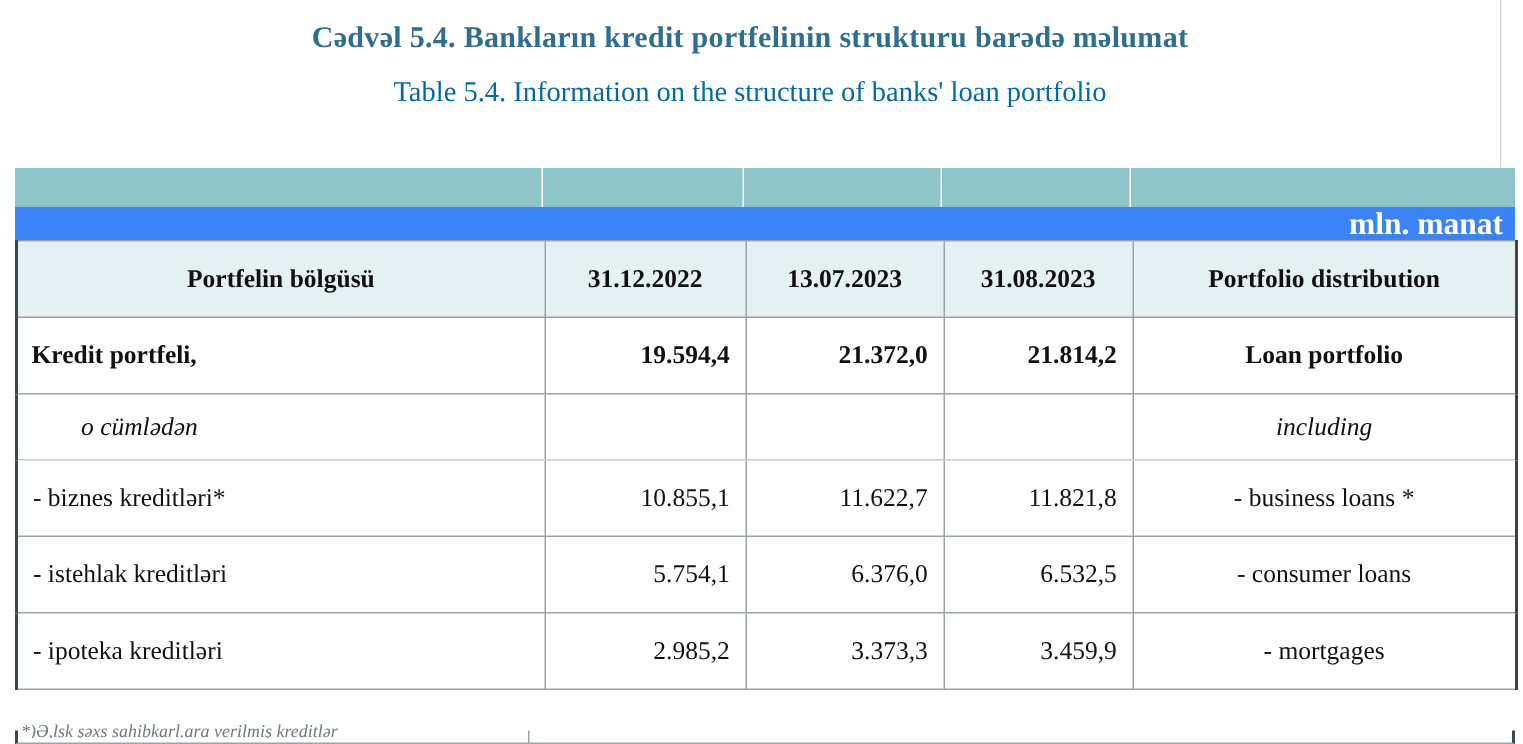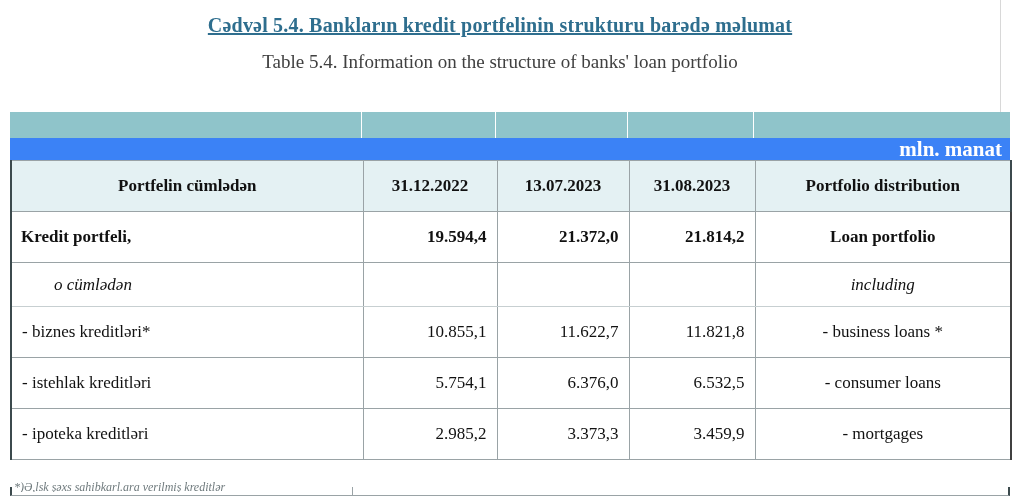--- a/index.html
+++ b/index.html
@@ -40,26 +40,25 @@
     height: 112px;
     box-sizing: border-box;
     padding-top: 14px;
     text-align: center;
   }
   .title-az {
     font-size: 20px;
     font-weight: bold;
     color: #2e6e8e;
     letter-spacing: 0.2px;
-    text-decoration: underline;
   }
   .title-en {
     margin-top: 14px;
     font-size: 19px;
-    color: #404040;
+    color: #0369a1;
   }
 
   
   .teal-band {
     position: absolute;
     top: 112px;
     left: 10px;
     width: 1000px;
     height: 26px;
     background: #8fc4ca;
@@ -206,21 +205,21 @@
   <table class="data">
     <colgroup>
       <col class="c1">
         <col class="c2">
         <col class="c3">
         <col class="c4">
         <col class="c5">
     </colgroup>
     <thead>
       <tr>
-        <th class="first">Portfelin cümlədən</th>
+        <th class="first">Portfelin bölgüsü</th>
         <th>31.12.2022</th>
         <th>13.07.2023</th>
         <th>31.08.2023</th>
         <th class="last">Portfolio distribution</th>
       </tr>
     </thead>
     <tbody>
       <tr class="total">
         <td class="label">Kredit portfeli,</td>
         <td class="num">19.594,4</td>

